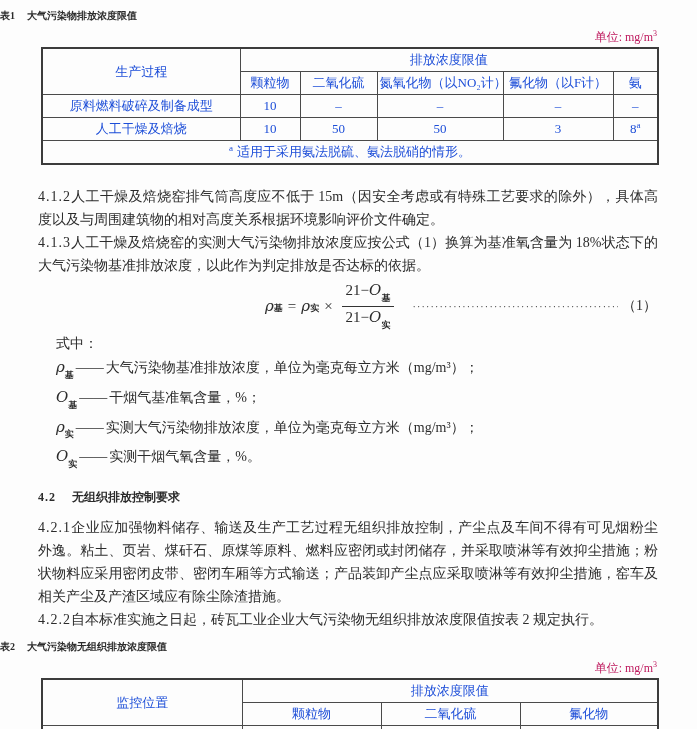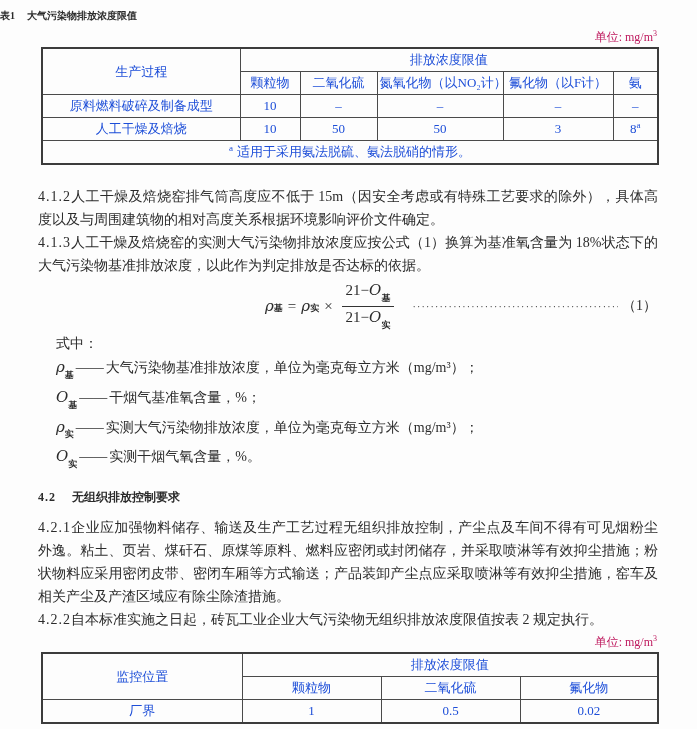--- a/index.html
+++ b/index.html
@@ -159,20 +159,23 @@
   <p class="heading">
     <span class="pnum">4.2</span><span>无组织排放控制要求</span>
   </p>
   <p class="para p-421">
     <span class="pnum">4.2.1</span><span>企业应加强物料储存、输送及生产工艺过程无组织排放控制，产尘点及车间不得有可见烟粉尘外逸。粘土、页岩、煤矸石、原煤等原料、燃料应密闭或封闭储存，并采取喷淋等有效抑尘措施；粉状物料应采用密闭皮带、密闭车厢等方式输送；产品装卸产尘点应采取喷淋等有效抑尘措施，窑车及相关产尘及产渣区域应有除尘除渣措施。</span>
   </p>
   <p class="para">
     <span class="pnum">4.2.2</span><span>自本标准实施之日起，砖瓦工业企业大气污染物无组织排放浓度限值按表 2 规定执行。</span>
   </p>
 
+  <div class="tbl-title" style="margin-top:6px;">
+    <span class="t-label">表2</span><span>大气污染物无组织排放浓度限值</span>
+  </div>
   <div class="unit-line">
     <span>单位: mg/m</span><sup>3</sup>
   </div>
 
   <table class="std">
     <colgroup>
       <col style="width:200px">
         <col style="width:139px">
         <col style="width:139px">
         <col style="width:138px">

